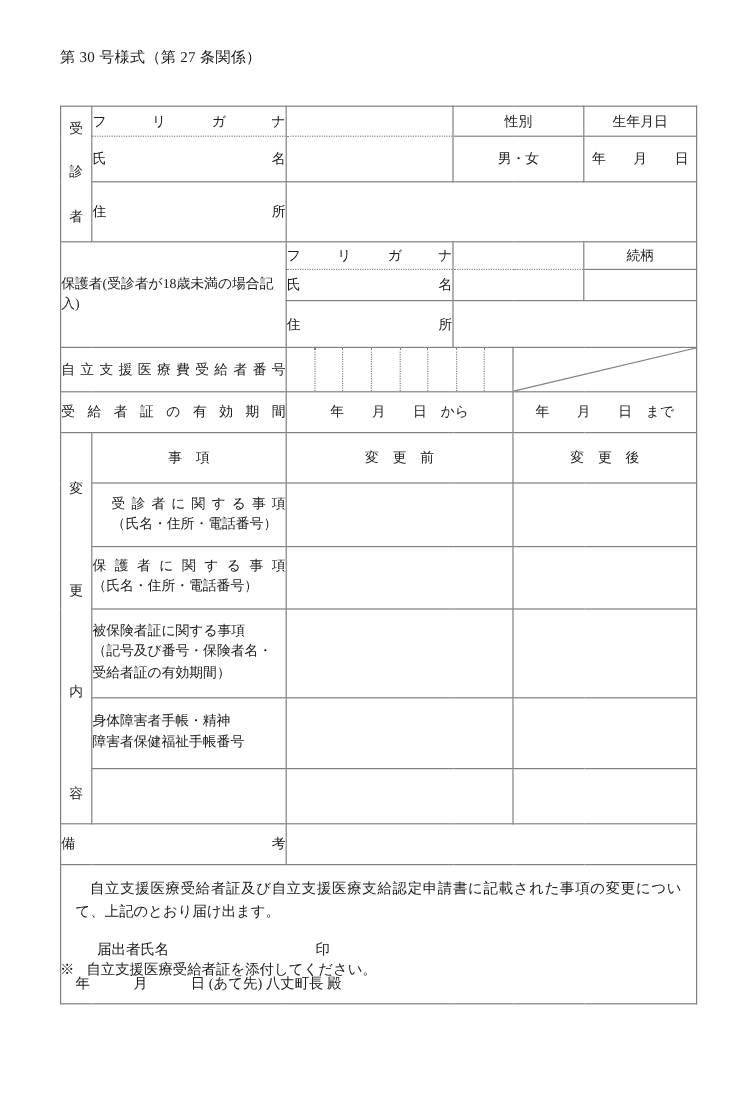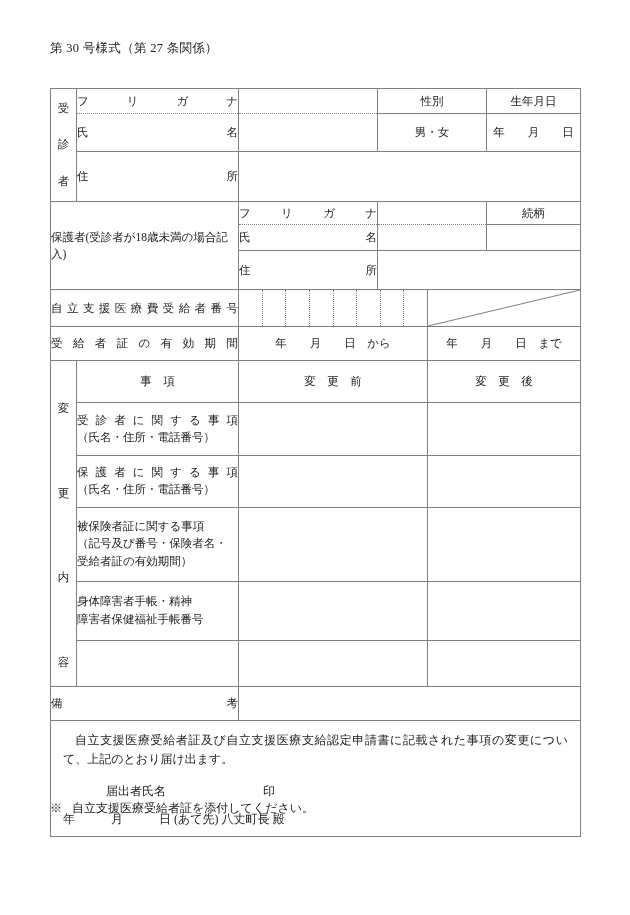--- a/index.html
+++ b/index.html
@@ -246,21 +246,21 @@
             <span>内</span>
             <span>容</span>
           </div>
         </td>
         <td class="ctr" style="height:34px;">事　項</td>
         <td class="ctr" colspan="2">変　更　前</td>
         <td class="ctr" colspan="2">変　更　後</td>
       </tr>
 
       <tr>
-        <td class="cellpad" style="height:42px; line-height:1.5;">
+        <td class="cellpad" style="height:42px; line-height:1.5;padding-left:16px;">
           <div class="just" style="padding:0;">受診者に関する事項</div>
           <div class="nowrap">（氏名・住所・電話番号）</div>
         </td>
         <td colspan="2"></td>
         <td colspan="2"></td>
       </tr>
 
       <tr>
         <td class="cellpad" style="height:42px; line-height:1.5;">
           <div class="just" style="padding:0;">保護者に関する事項</div>
@@ -298,21 +298,21 @@
       <tr>
         <td class="just-wide" colspan="2" style="height:33px;">備　　考</td>
         <td colspan="4"></td>
       </tr>
 
       <tr>
         <td colspan="6" style="height:110px; vertical-align:top;">
           <div class="decl-body">
             <div class="decl-p1">自立支援医療受給者証及び自立支援医療支給認定申請書に記載された事項の変更について、上記のとおり届け出ます。</div>
             <div class="decl-row">
-              <span class="n" style="left:18px;margin-left:25px;">届出者氏名</span>
+              <span class="n" style="left:18px;">届出者氏名</span>
               <span class="n" style="left:200px;">印</span>
             </div>
             <div class="decl-row2">
               <span class="n" style="left:68px;">年　　　月　　　日</span>
               <span class="n" style="left:210px;">(あて先)</span>
               <span class="n" style="left:249px;">八丈町長</span>
               <span class="n" style="left:355px;">殿</span>
             </div>
           </div>
         </td>

